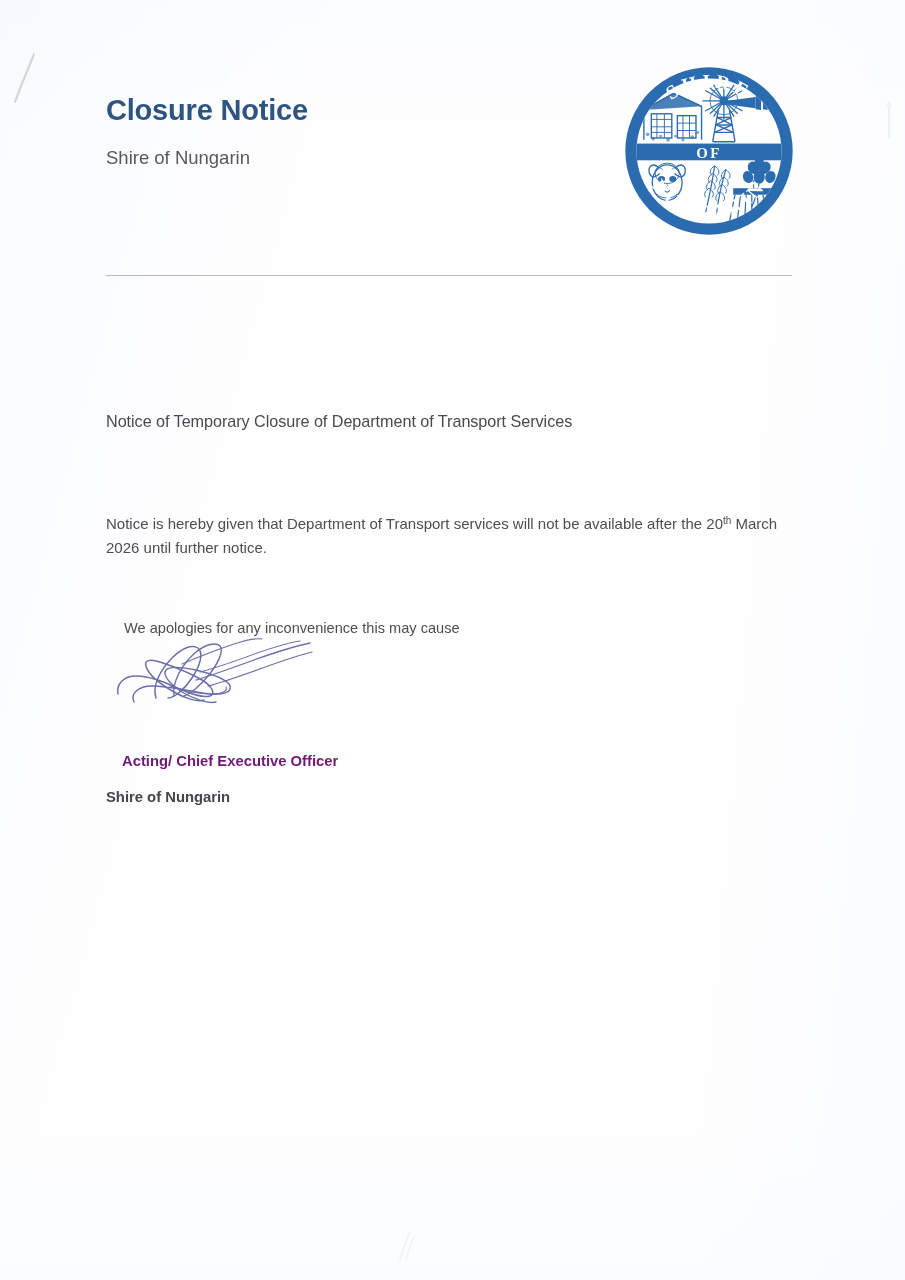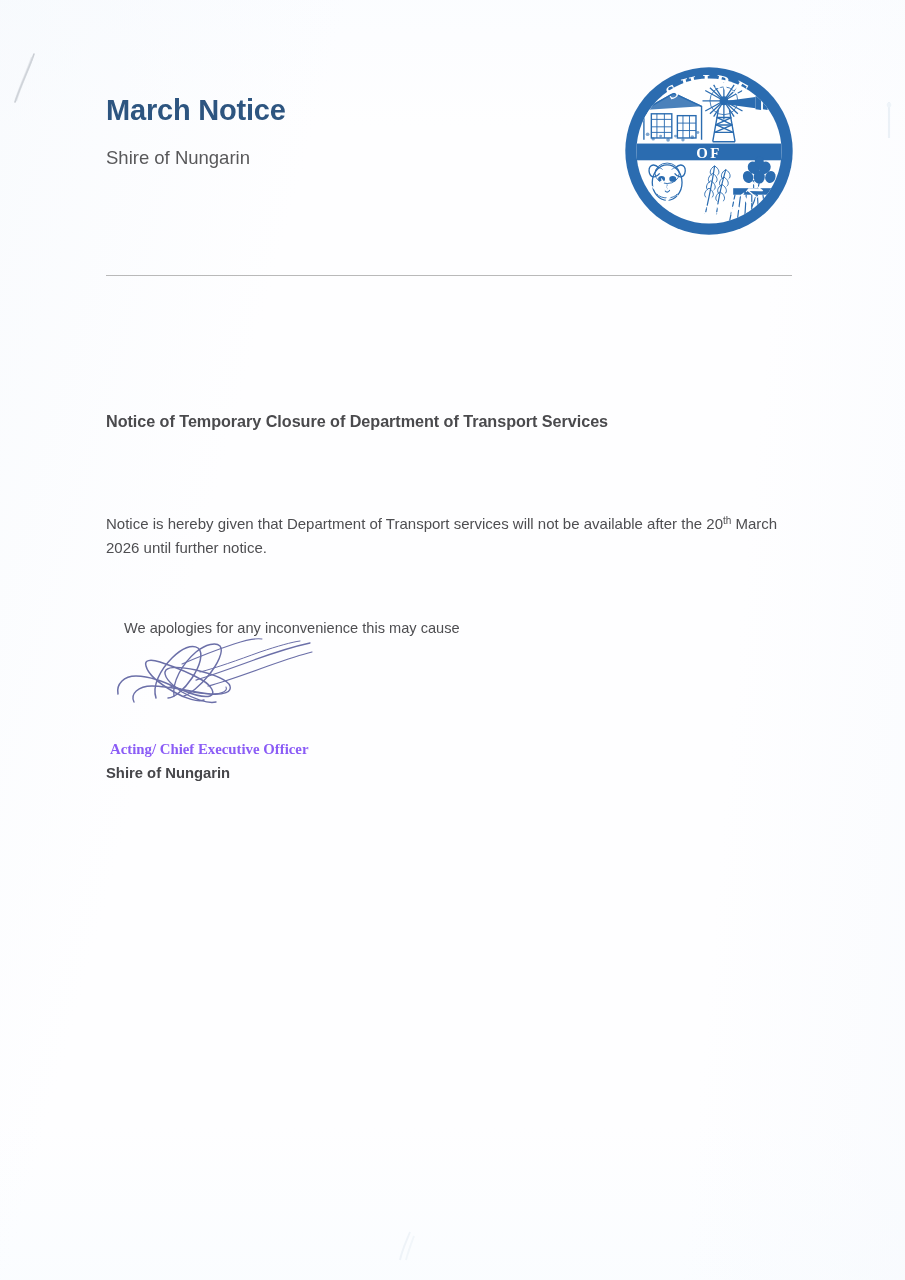--- a/index.html
+++ b/index.html
@@ -105,21 +105,21 @@
   
   .content {
     position: absolute;
     left: 106px;
     top: 411px;
     width: 690px;
   }
   .section-heading {
     margin: 0;
     font-size: 16.2px;
-    font-weight: bold;
+    font-weight: normal;
     color: #4a4a4d;
     line-height: 1.25;
     letter-spacing: -0.05px;
   }
   .body-para {
     margin: 0;
     padding-top: 81px;
     font-size: 15px;
     color: #4e4e51;
     line-height: 1.55;
@@ -150,27 +150,26 @@
     margin-left: 6px;
   }
   .signer-name {
     margin: 0;
     padding-top: 7px;
     font-size: 14.6px;
     color: #4e4e51;
     line-height: 1.4;
   }
   .signer-role {
-    margin: 4px;
+    margin: 16px;
     padding-top: 23px;
     font-size: 14.8px;
     font-weight: bold;
-    color: #8b5cf6;
+    color: #701a75;
     line-height: 1.38;
-    font-family: Liberation Serif, serif;
   }
   .signer-org {
     margin: 0;
     font-size: 14.8px;
     font-weight: bold;
     color: #46464a;
     line-height: 1.38;
   }
 </style>
 </head>
@@ -189,21 +188,21 @@
     <circle cx="5" cy="5" r="2.4" fill="#e3edf5"></circle>
   </svg>
   <svg class="artifact-bottom" viewBox="0 0 48 34">
     <path d="M20 32 C22 22, 26 14, 30 4" stroke="#dfe8f0" stroke-width="2" fill="none"></path>
     <path d="M26 32 C28 24, 31 16, 34 8" stroke="#e6eef4" stroke-width="2" fill="none"></path>
   </svg>
 
   <div class="header">
 
     <div class="header-text">
-      <h1 class="doc-title">March Notice</h1>
+      <h1 class="doc-title">Closure Notice</h1>
       <h2 class="doc-subtitle">Shire of Nungarin</h2>
     </div>
 
     <svg class="crest" viewBox="0 0 200 200">
       <defs>
         <clipPath id="innerClip">
           <circle cx="100" cy="100" r="78"></circle>
         </clipPath>
         <path id="arcTop" d="M 32 100 A 68 68 0 0 1 168 100" fill="none"></path>
         <path id="arcBottom" d="M 28 100 A 72 72 0 0 0 172 100" fill="none"></path>

